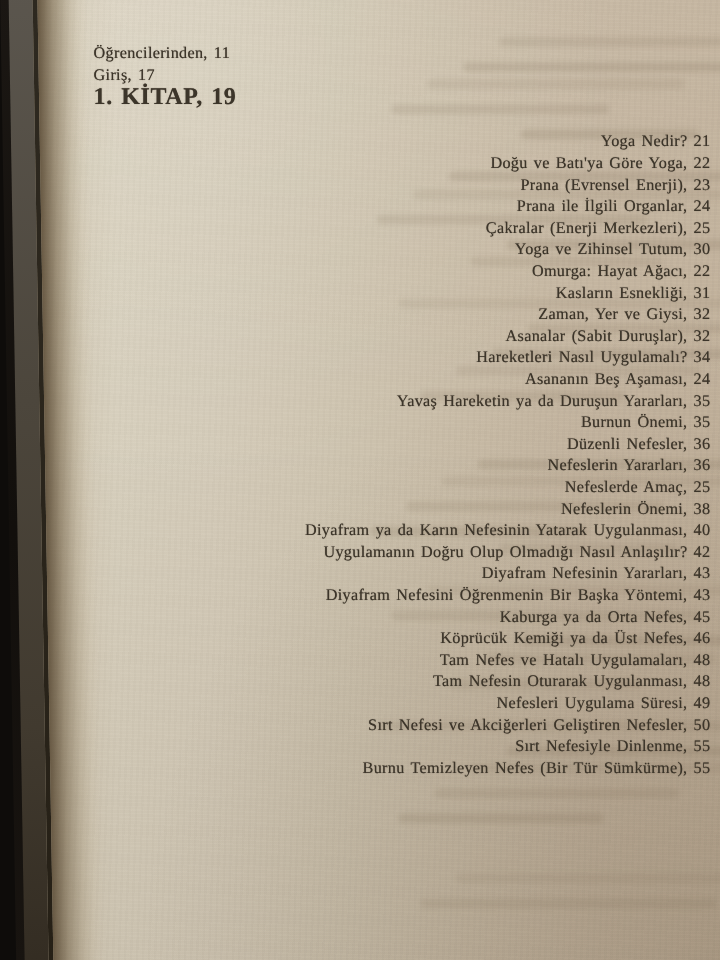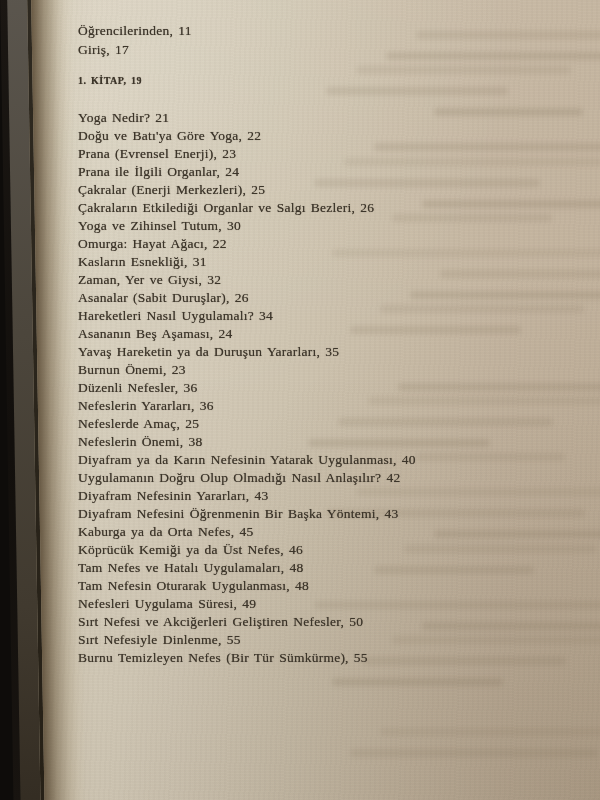--- a/index.html
+++ b/index.html
@@ -82,42 +82,41 @@
     background: linear-gradient(90deg,
       rgba(84,69,48,0.82) 0%,
       rgba(112,96,70,0.52) 30%,
       rgba(150,134,104,0.28) 60%,
       rgba(190,175,145,0.12) 82%,
       rgba(190,175,145,0) 100%);
   }
   
   .toc {
     position: absolute;
-    left: 78px; top: 4px; right: 8px;
+    left: 78px; top: 17px; right: 8px;
     padding-top: 18px;
     color: #3c352a;
     font-size: 13.5px;
     letter-spacing: 0.25px;
     word-spacing: 1.5px;
     text-shadow: 0 0 0.7px rgba(62,52,40,0.75);
   }
   .front-matter .toc-line,
   .entries .toc-line {
     white-space: nowrap;
   }
   .front-matter .toc-line { line-height: 18.5px; }
   .heading {
-    margin-top: 13px;
     font-weight: bold;
-    font-size: 10px;
+    font-size: 20px;
     line-height: 18px;
     letter-spacing: 0.5px;
   }
   .entries { margin-top: 19px; }
-  .entries .toc-line { line-height: 18px; }
+  .entries .toc-line { line-height: 18px; text-align: right; }
 </style>
 </head>
 <body>
 
 <div class="photo">
 
   <div class="page">
     <div class="grain"></div>
 
     <div class="ghost-overlay">
@@ -165,30 +164,29 @@
       </div>
 
     <div class="heading">1. KİTAP, 19</div>
 
     <div class="entries">
         <div class="toc-line">Yoga Nedir? 21</div>
         <div class="toc-line">Doğu ve Batı'ya Göre Yoga, 22</div>
         <div class="toc-line">Prana (Evrensel Enerji), 23</div>
         <div class="toc-line">Prana ile İlgili Organlar, 24</div>
         <div class="toc-line">Çakralar (Enerji Merkezleri), 25</div>
-        <div class="toc-line">Çakraların Etkilediği Organlar ve Salgı Bezleri, 26</div>
         <div class="toc-line">Yoga ve Zihinsel Tutum, 30</div>
         <div class="toc-line">Omurga: Hayat Ağacı, 22</div>
         <div class="toc-line">Kasların Esnekliği, 31</div>
         <div class="toc-line">Zaman, Yer ve Giysi, 32</div>
-        <div class="toc-line">Asanalar (Sabit Duruşlar), 26</div>
+        <div class="toc-line">Asanalar (Sabit Duruşlar), 32</div>
         <div class="toc-line">Hareketleri Nasıl Uygulamalı? 34</div>
         <div class="toc-line">Asananın Beş Aşaması, 24</div>
         <div class="toc-line">Yavaş Hareketin ya da Duruşun Yararları, 35</div>
-        <div class="toc-line">Burnun Önemi, 23</div>
+        <div class="toc-line">Burnun Önemi, 35</div>
         <div class="toc-line">Düzenli Nefesler, 36</div>
         <div class="toc-line">Nefeslerin Yararları, 36</div>
         <div class="toc-line">Nefeslerde Amaç, 25</div>
         <div class="toc-line">Nefeslerin Önemi, 38</div>
         <div class="toc-line">Diyafram ya da Karın Nefesinin Yatarak Uygulanması, 40</div>
         <div class="toc-line">Uygulamanın Doğru Olup Olmadığı Nasıl Anlaşılır? 42</div>
         <div class="toc-line">Diyafram Nefesinin Yararları, 43</div>
         <div class="toc-line">Diyafram Nefesini Öğrenmenin Bir Başka Yöntemi, 43</div>
         <div class="toc-line">Kaburga ya da Orta Nefes, 45</div>
         <div class="toc-line">Köprücük Kemiği ya da Üst Nefes, 46</div>

